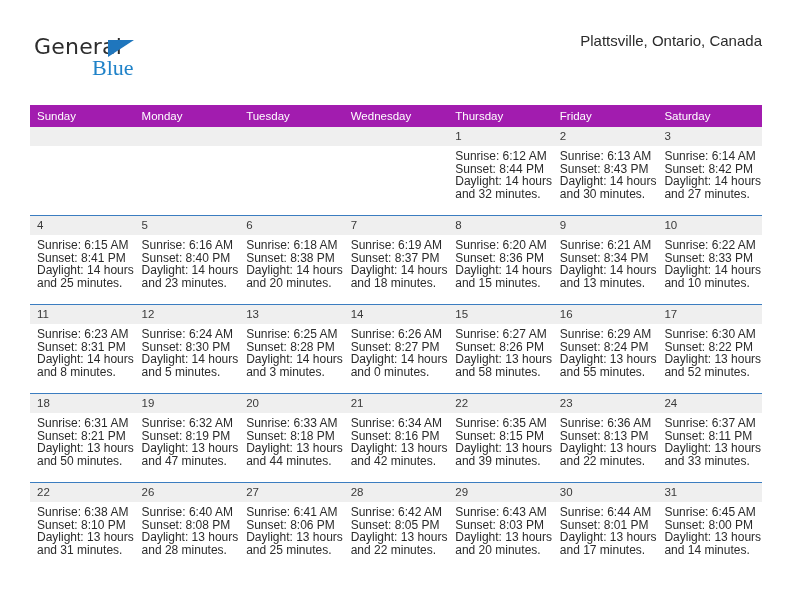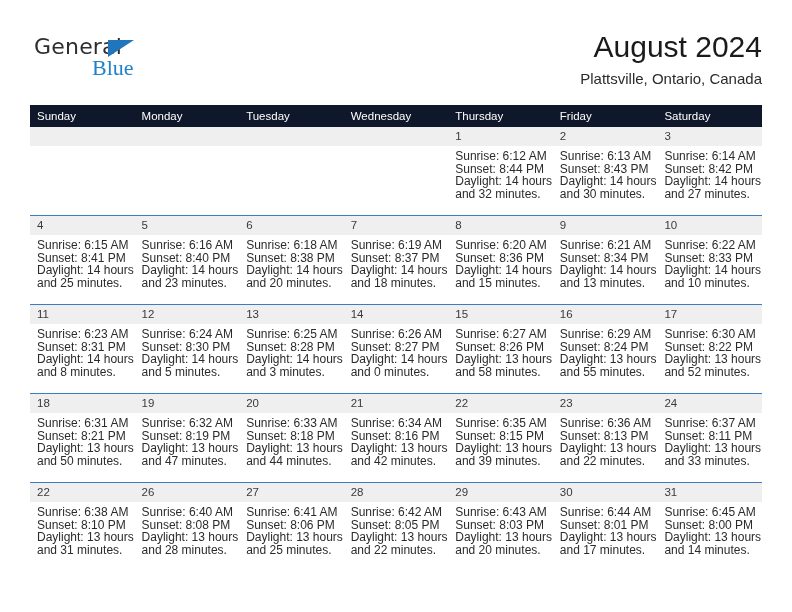--- a/index.html
+++ b/index.html
@@ -86,21 +86,21 @@
   
   .calendar {
     position: absolute;
     left: 30px;
     top: 105px;
     width: 732px;
     border-collapse: collapse;
     table-layout: fixed;
   }
   .calendar th {
-    background: #0f172a;
+    background: #a21caf;
     color: #ffffff;
     font-weight: normal;
     font-size: 11.5px;
     text-align: left;
     padding: 5px 0 5px 7px;
     height: 11px;
     border: none;
   }
   .calendar td {
     vertical-align: top;
@@ -143,21 +143,20 @@
 
   <div class="top">
 
     <div class="logo">
       <span class="logo-general">General</span>
       <span class="logo-tri"></span>
       <span class="logo-blue">Blue</span>
     </div>
 
     <div class="title-block">
-      <div class="cal-title">August 2024</div>
       <div class="cal-sub">Plattsville, Ontario, Canada</div>
     </div>
 
   </div>
 
   <table class="calendar">
     <thead>
       <tr>
         <th>Sunday</th>
         <th>Monday</th>

